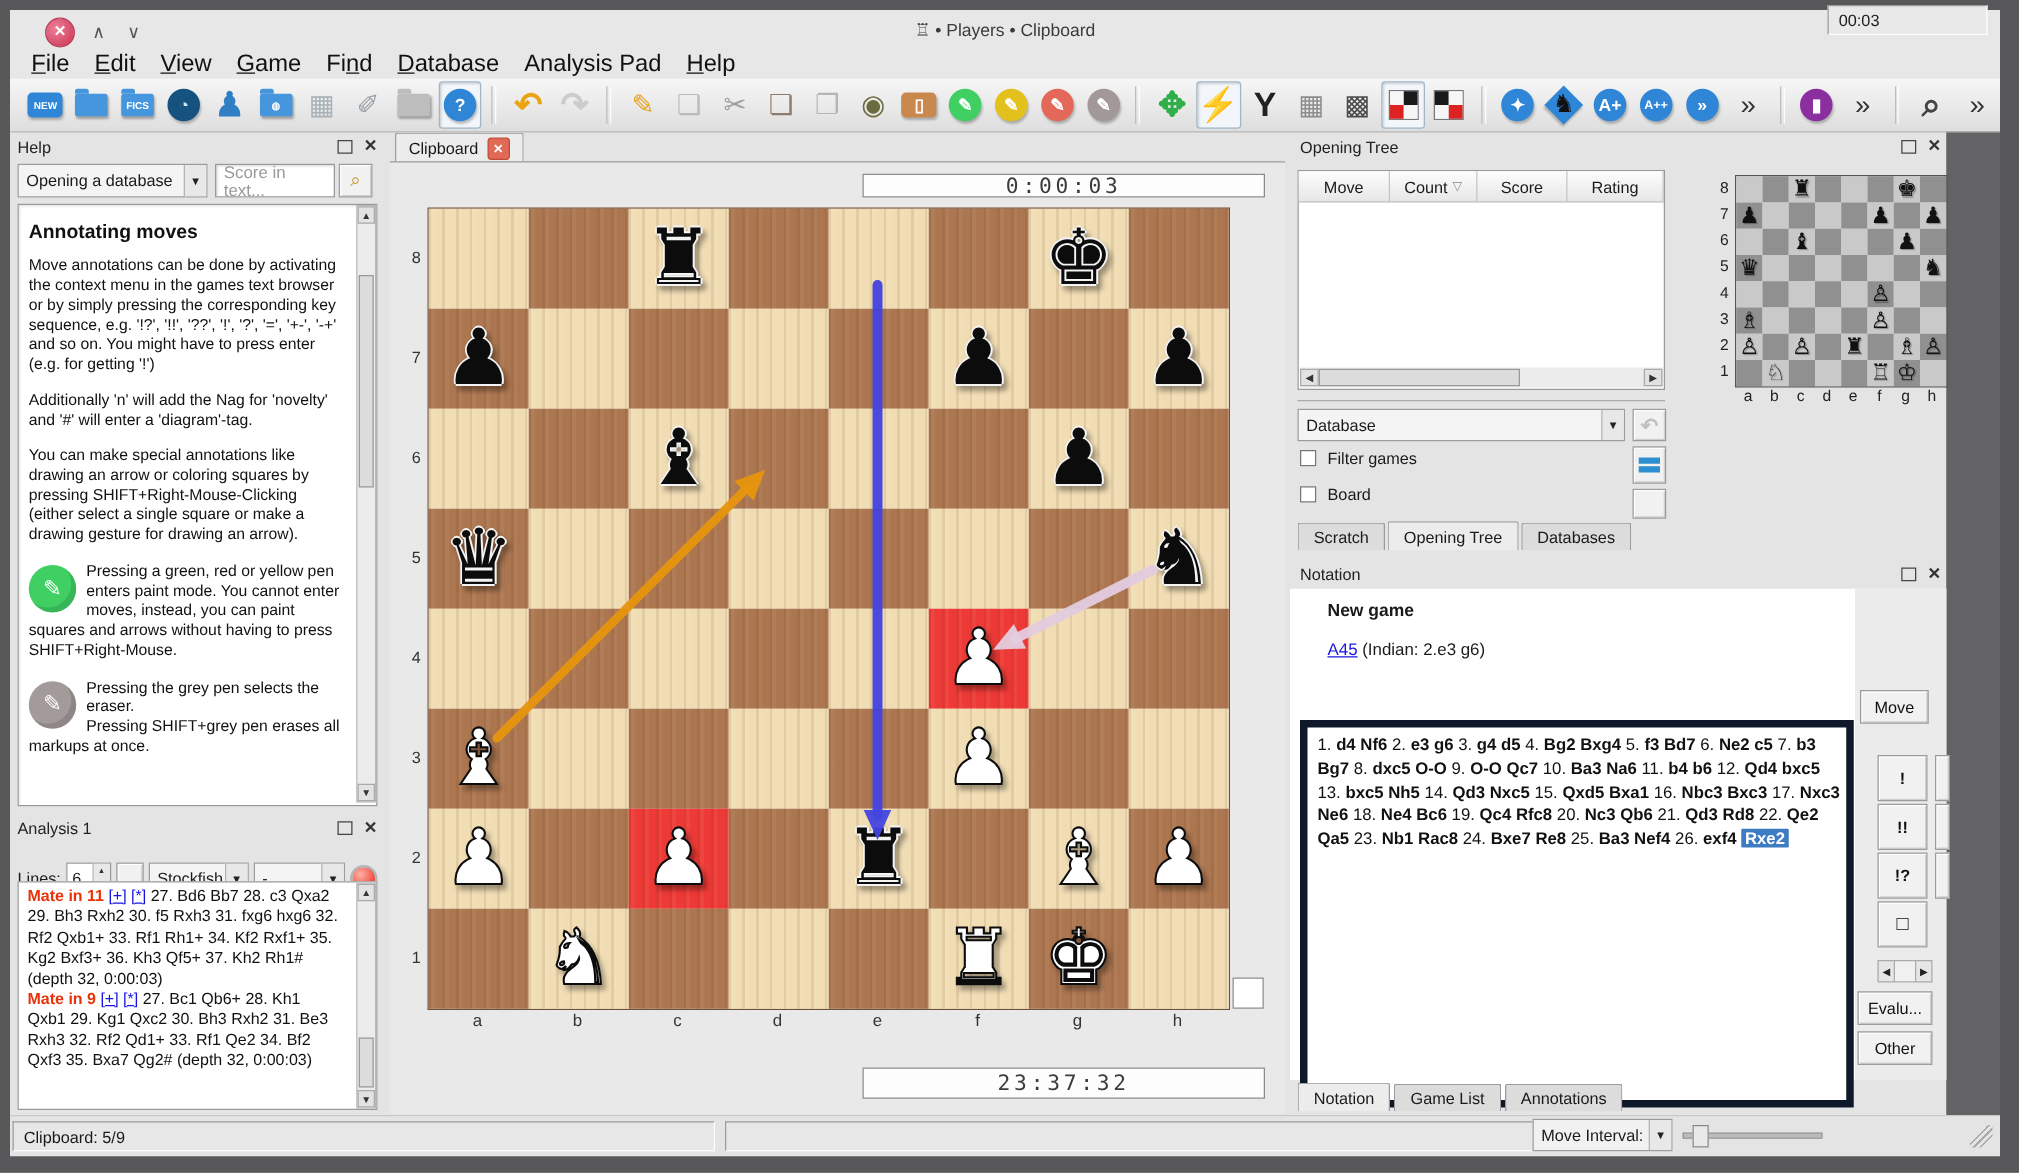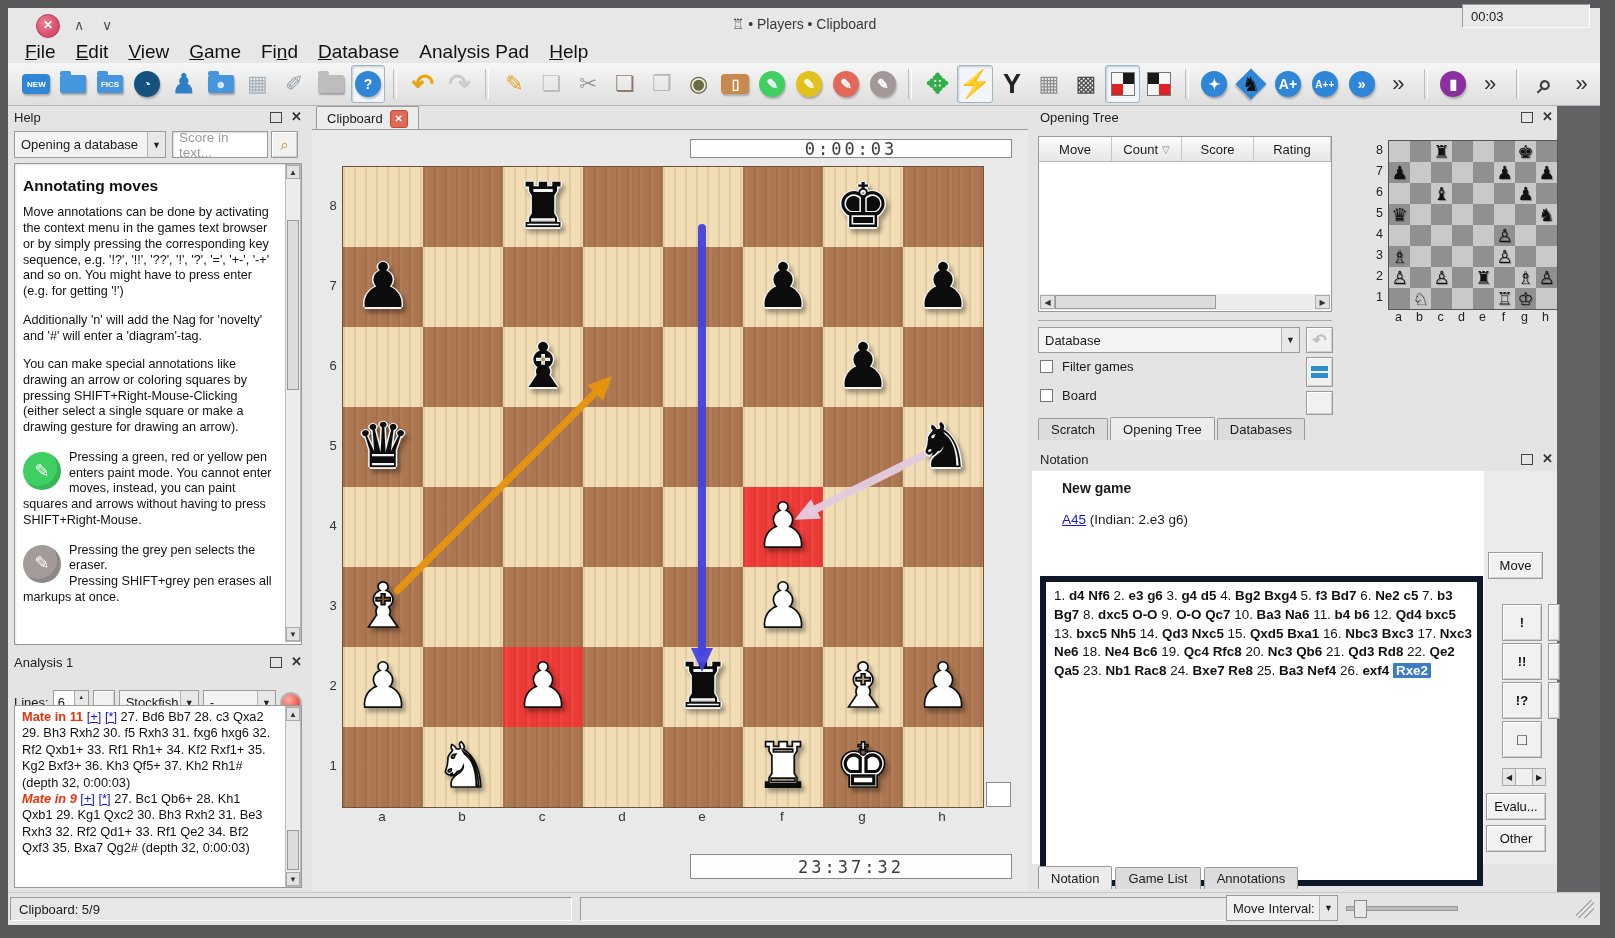--- a/index.html
+++ b/index.html
@@ -394,21 +394,21 @@
     </span>
     <span class="combo" style="flex:1;height:25px;">
       <span class="val">-</span>
       <span class="arr">▼</span>
     </span>
     <span id="ana-rec"></span>
   </div>
   <div class="abs" id="ana-content">
     <div id="ana-text">
         <div class="a-entry"><span class="a-score" style="color: rgb(232, 51, 10);">Mate in 11</span> <span class="a-link" style="color: rgb(22, 22, 224);">[+]</span> <span class="a-link" style="color: rgb(22, 22, 224);">[*]</span> 27. Bd6 Bb7 28. c3 Qxa2 29. Bh3 Rxh2 30. f5 Rxh3 31. fxg6 hxg6 32. Rf2 Qxb1+ 33. Rf1 Rh1+ 34. Kf2 Rxf1+ 35. Kg2 Bxf3+ 36. Kh3 Qf5+ 37. Kh2 Rh1# (depth 32, 0:00:03)</div>
-        <div class="a-entry"><span class="a-score" style="color: rgb(232, 51, 10); font-style: italic;">Mate in 9</span> <span class="a-link" style="color: rgb(22, 22, 224);">[+]</span> <span class="a-link" style="color: rgb(22, 22, 224);">[*]</span> 27. Bc1 Qb6+ 28. Kh1 Qxb1 29. Kg1 Qxc2 30. Bh3 Rxh2 31. Be3 Rxh3 32. Rf2 Qd1+ 33. Rf1 Qe2 34. Bf2 Qxf3 35. Bxa7 Qg2# (depth 32, 0:00:03)</div>
+        <div class="a-entry"><span class="a-score" style="color: rgb(232, 51, 10);">Mate in 9</span> <span class="a-link" style="color: rgb(22, 22, 224);">[+]</span> <span class="a-link" style="color: rgb(22, 22, 224);">[*]</span> 27. Bc1 Qb6+ 28. Kh1 Qxb1 29. Kg1 Qxc2 30. Bh3 Rxh2 31. Be3 Rxh3 32. Rf2 Qd1+ 33. Rf1 Qe2 34. Bf2 Qxf3 35. Bxa7 Qg2# (depth 32, 0:00:03)</div>
       </div>
     <div class="vscroll" style="right:0;top:0;height:181px;">
       <div class="sb-btn" style="top:0;">▲</div>
       <div class="thumb" style="bottom:16px;height:40px;"></div>
       <div class="sb-btn" style="bottom:0;">▼</div>
     </div>
   </div>
 
   <div class="abs tab active" id="board-tab">
     <span>Clipboard</span>

